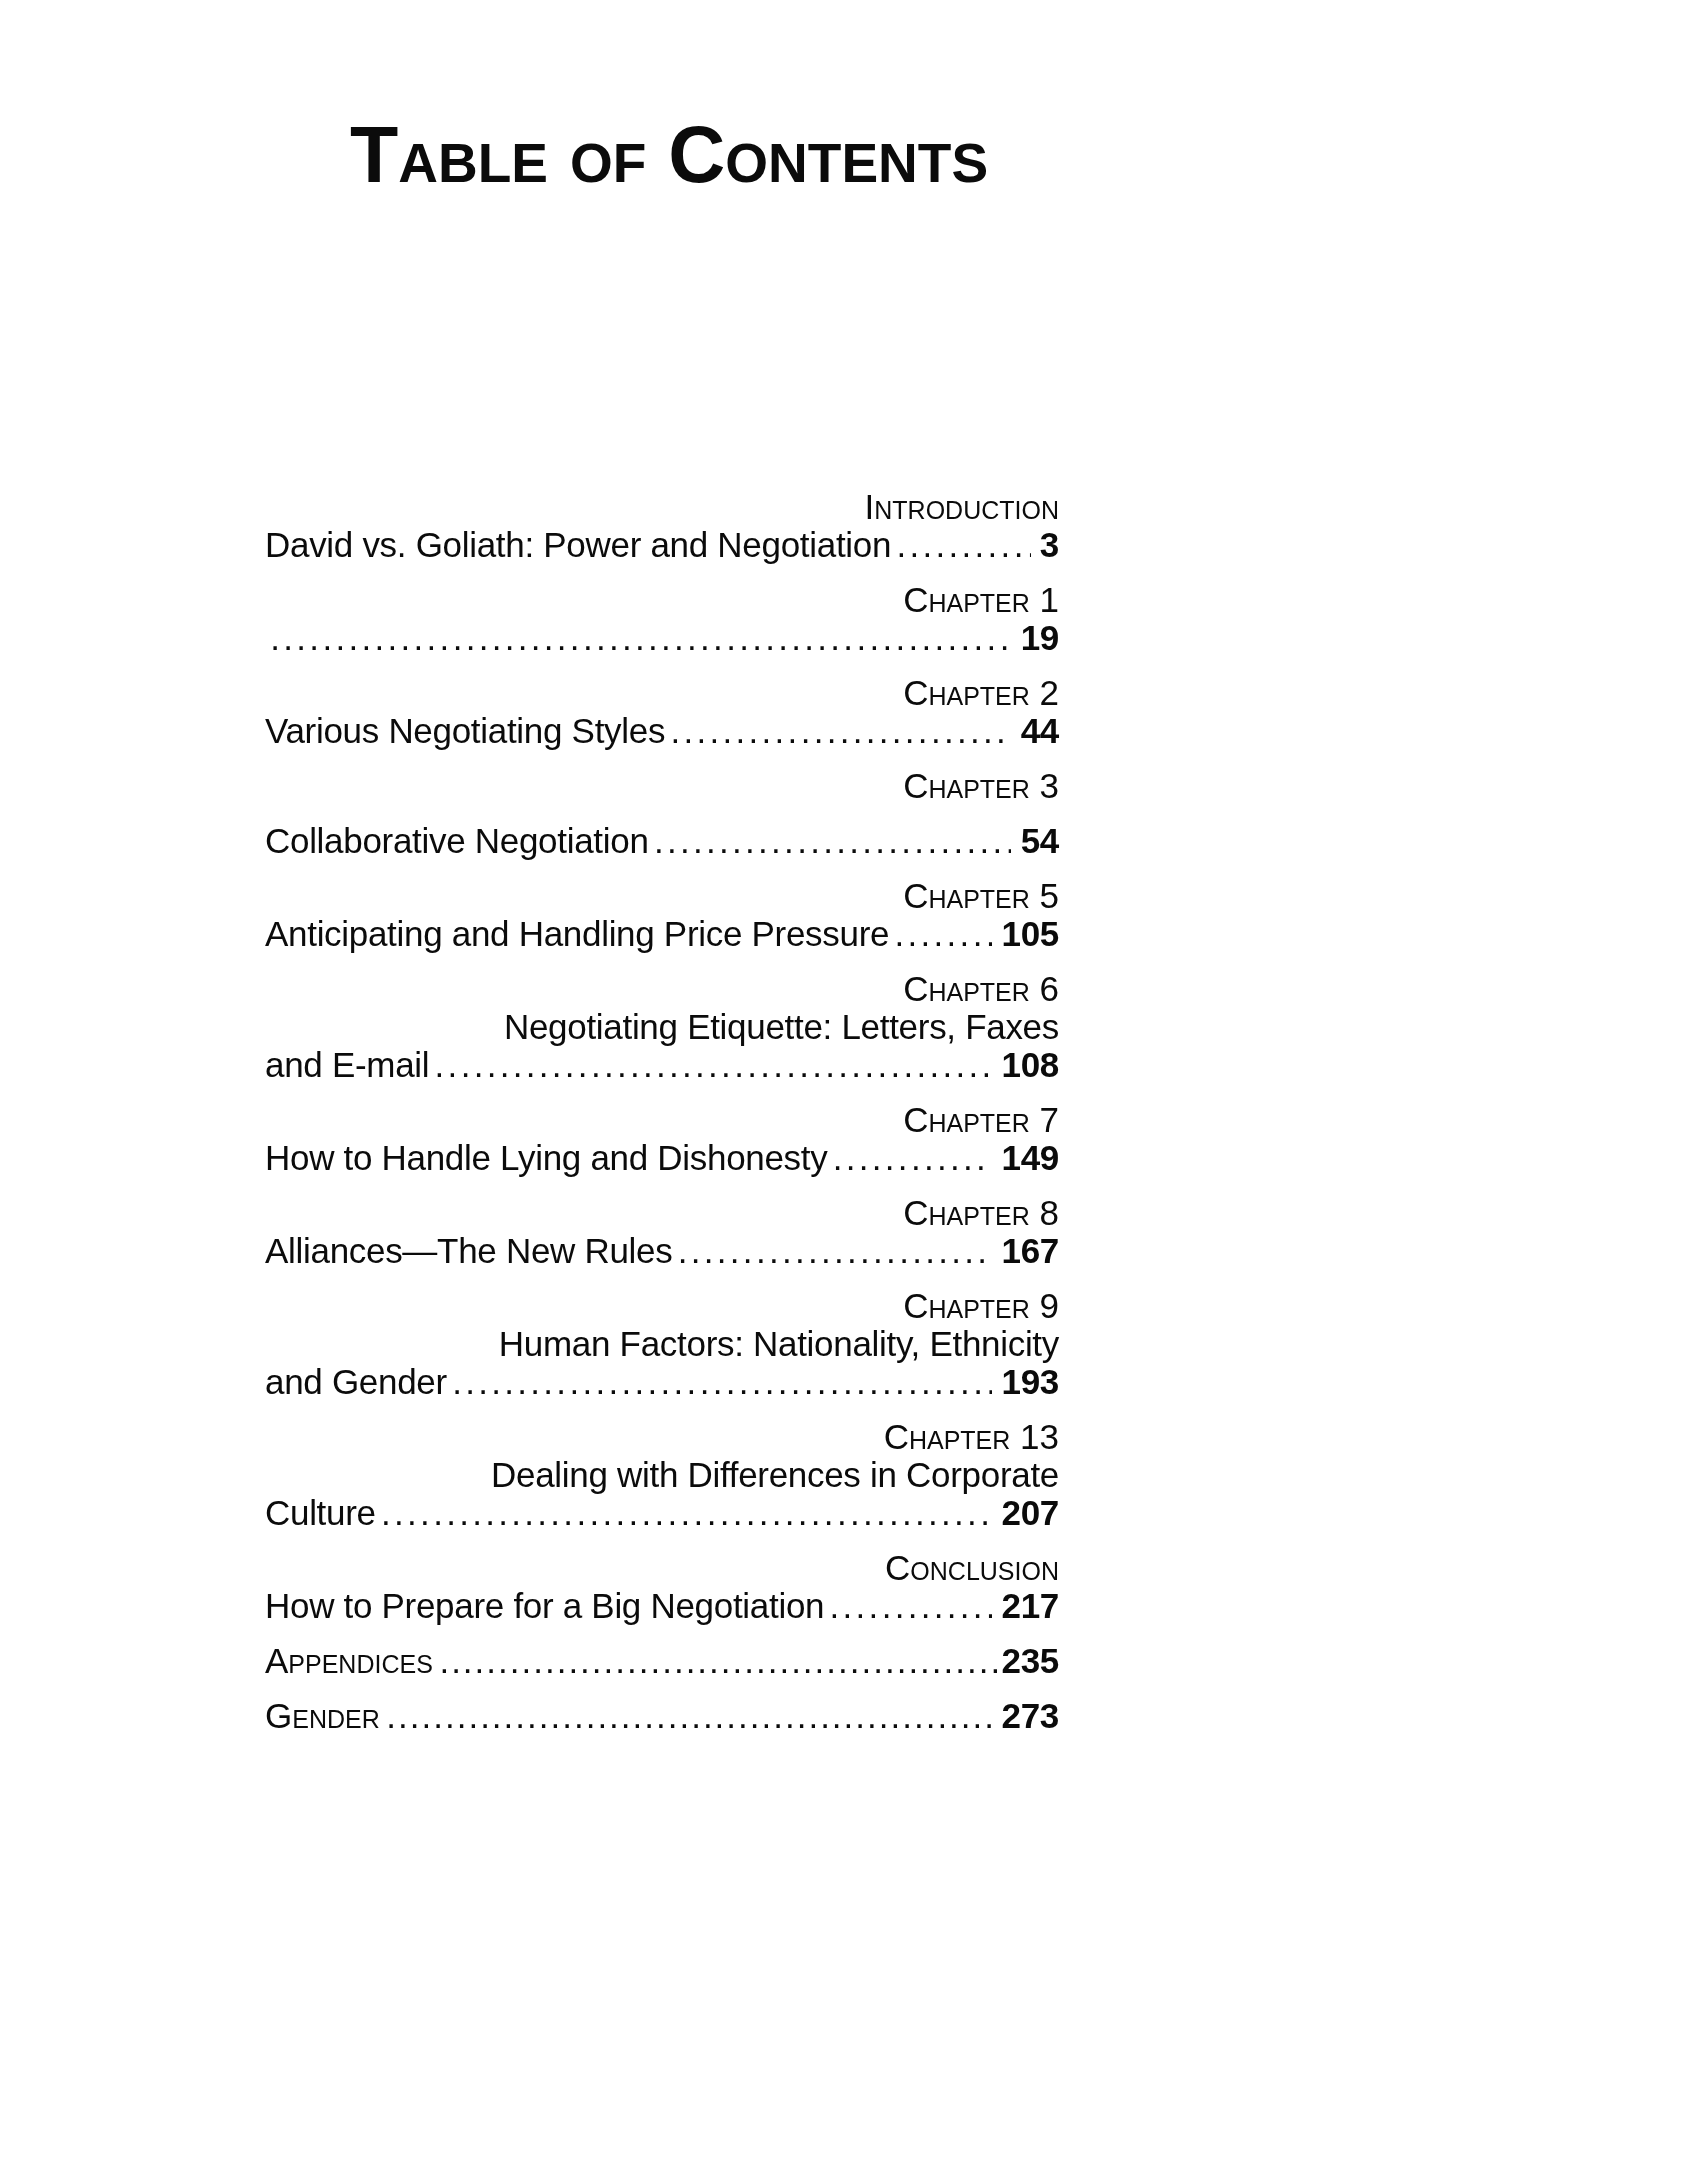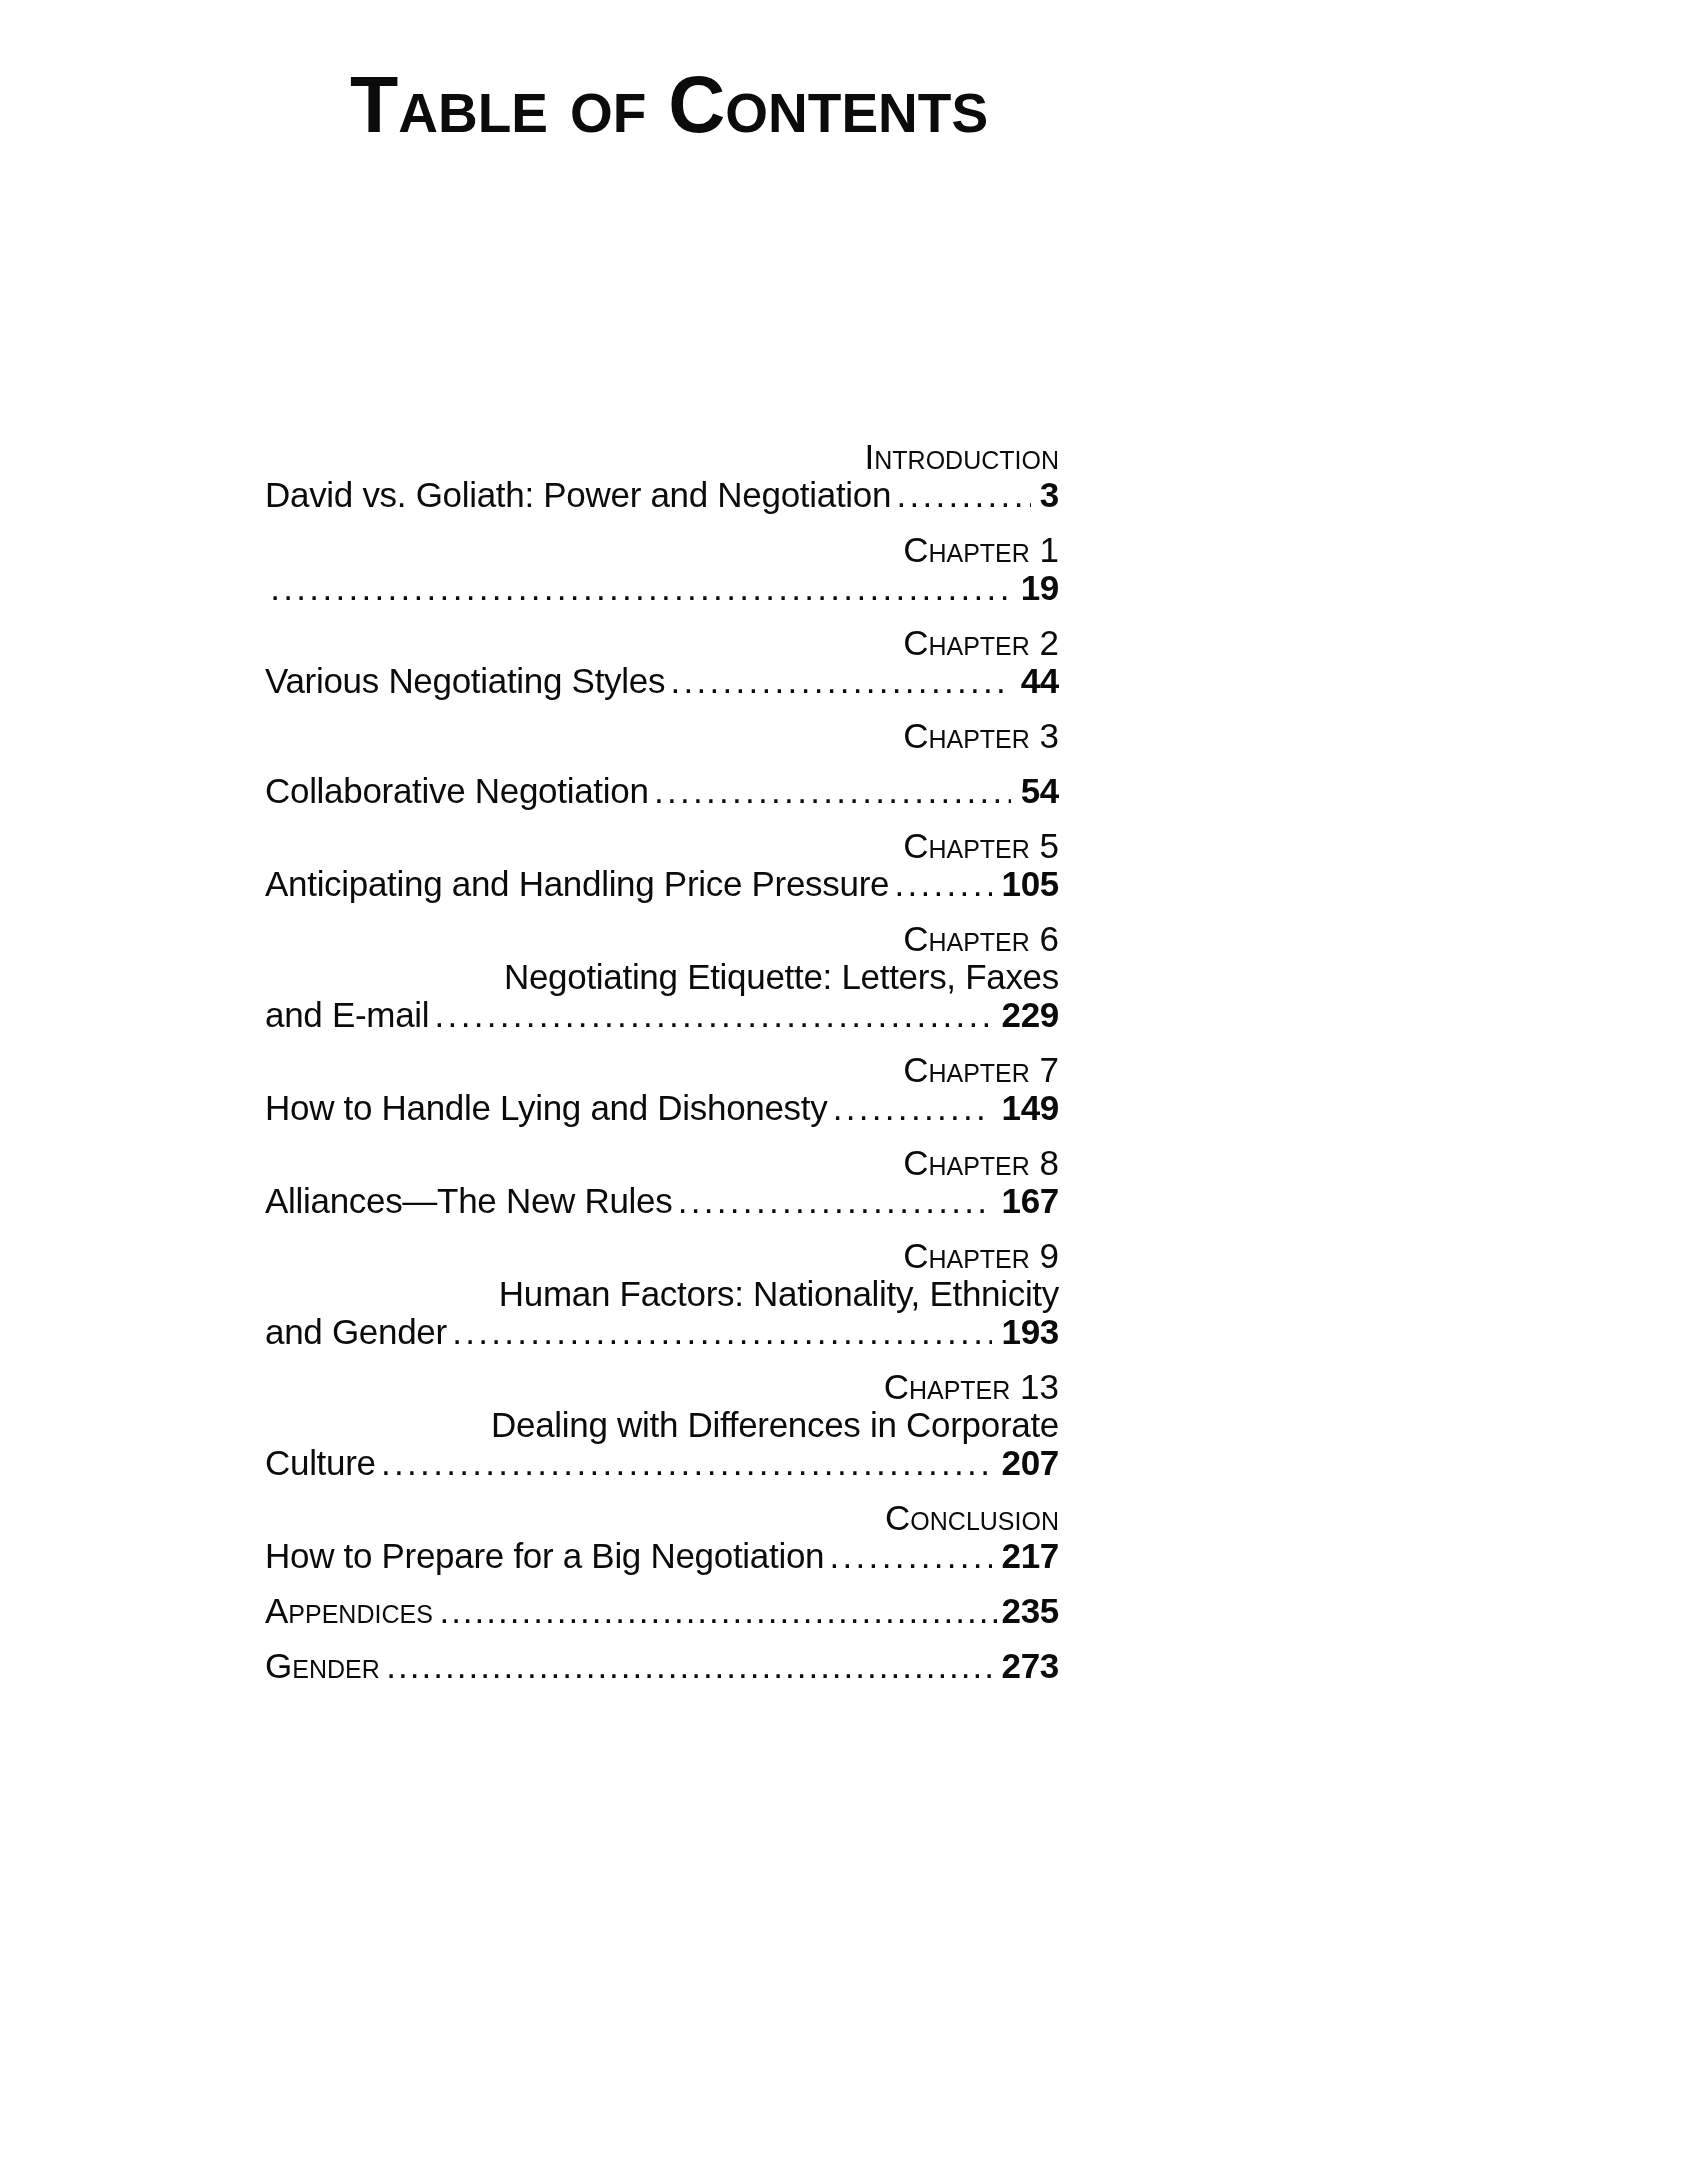--- a/index.html
+++ b/index.html
@@ -9,21 +9,21 @@
     width: 1687px;
     height: 2183px;
     overflow: hidden;
   }
   .page {
     position: relative;
     width: 1687px;
     height: 1702px;
     background: #ffffff;
     box-sizing: border-box;
-    padding: 55px 0 0 265px;
+    padding: 105px 0 0 265px;
     color: #0b0b0b;
     font-family: "Liberation Sans", "DejaVu Sans", sans-serif;
     font-stretch: condensed;
   }
   .content {
     width: 794px;
   }
   .doc-title {
     font-size: 79px;
     font-weight: 700;
@@ -138,21 +138,21 @@
         <div class="toc-entry">
           <div class="line">
             <span class="sc entry-text">Chapter 6</span>
           </div>
           <div class="line">
             <span class="entry-text">Negotiating Etiquette: Letters, Faxes</span>
           </div>
           <div class="line">
             <span class="entry-text">and E-mail</span>
             <span class="dots" aria-hidden="true"></span>
-            <span class="num">229</span>
+            <span class="num">108</span>
           </div>
         </div>
         <div class="toc-entry">
           <div class="line">
             <span class="sc entry-text">Chapter 7</span>
           </div>
           <div class="line">
             <span class="entry-text">How to Handle Lying and Dishonesty</span>
             <span class="dots" aria-hidden="true"></span>
             <span class="num">149</span>

